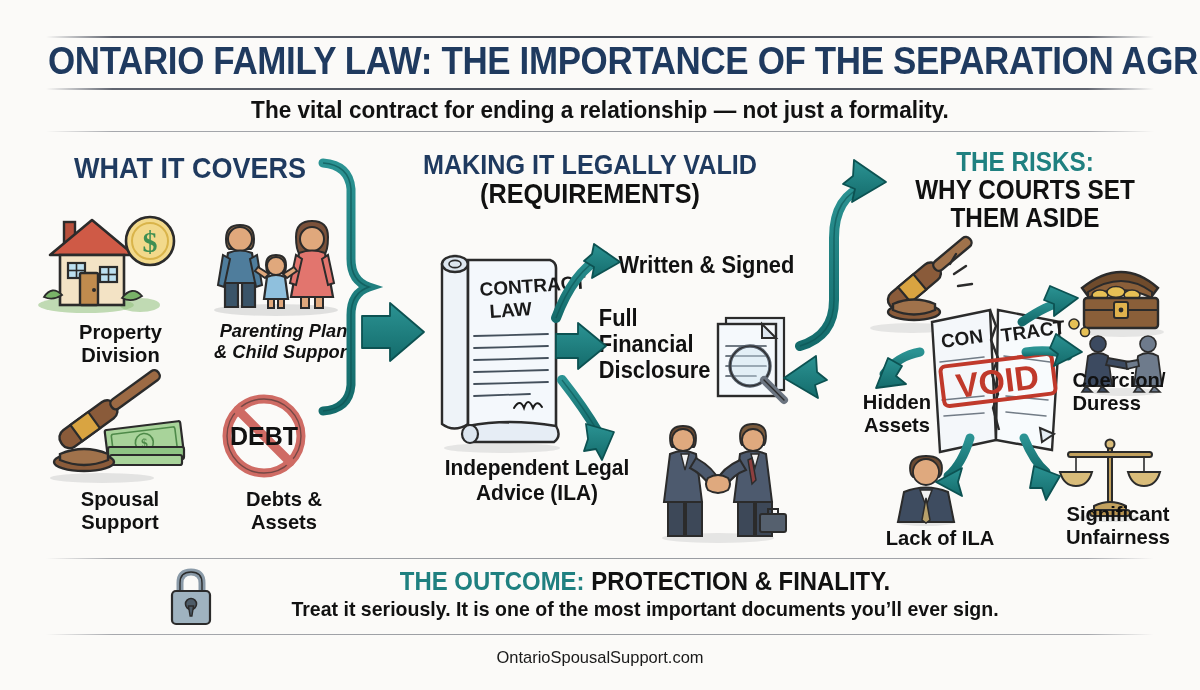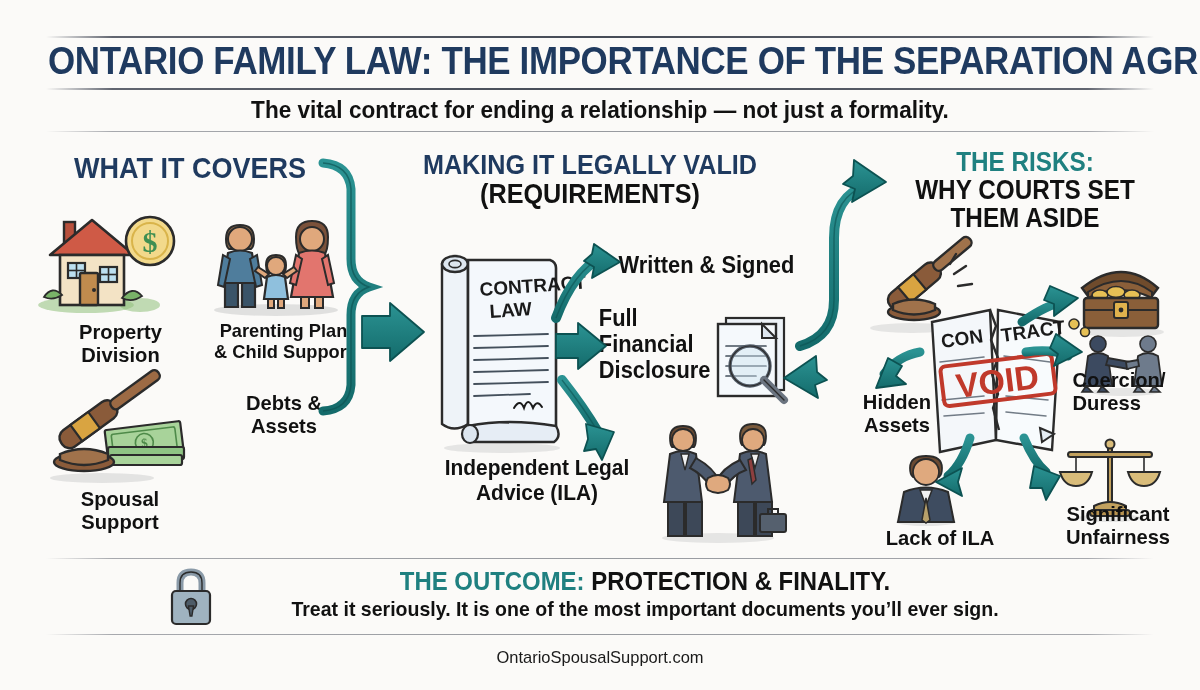--- a/index.html
+++ b/index.html
@@ -49,21 +49,21 @@
   #h-risks  { left:870px; top:148px; width:310px; font-size:27px; }
 
   
   .item { position:absolute; text-align:center; }
   .item .cap { font-weight:700; font-size:21px; line-height:1.08; color:#111; transform:scaleX(.96); }
   .item .cap.sm { font-size:19px; }
   .art { position:relative; margin:0 auto 4px; }
 
   
   #it-property  { left:38px;  top:205px; width:165px; }
-  #it-parenting { left:196px; top:205px; width:175px; }
+  #it-parenting { left:196px; top:205px; width:175px;font-style:italic; }
   #it-spousal   { left:40px;  top:392px; width:160px; }
   #it-debts     { left:204px; top:392px; width:160px; }
 
   
   #center-scroll { position:absolute; left:418px; top:248px; }
   #lbl-written   { position:absolute; left:614px; top:252px; font-size:23px; font-weight:700; white-space:nowrap; transform:scaleX(.95); }
   #lbl-fin       { position:absolute; left:596px; top:306px; width:112px; font-size:23px; font-weight:700; line-height:1.12; transform:scaleX(.95); text-align:left; }
   #doc-magnify   { position:absolute; left:700px; top:312px; }
   #lbl-ila       { position:absolute; left:432px; top:455px; width:210px; font-size:22px; font-weight:700; line-height:1.14; text-align:center; transform:scaleX(.95); }
   #handshake     { position:absolute; left:648px; top:418px; }
@@ -197,20 +197,28 @@
         </g>
         <ellipse cx="44" cy="70" rx="30" ry="9" fill="#8a5b3a" stroke="#2b2b2b" stroke-width="2.4"></ellipse>
         <path d="M20 62 q24 -10 48 0 v6 q-24 10 -48 0z" fill="#a0724b" stroke="#2b2b2b" stroke-width="2.4"></path>
       </svg>
     </div>
     <div class="cap">Spousal</div>
     <div class="cap">Support</div>
   </div>
 
   <div class="item" id="it-debts">
+    <div class="art">
+      <svg width="120" height="92" viewBox="0 0 120 92">
+        <circle cx="60" cy="44" r="37" fill="none" stroke="#cf6b64" stroke-width="9"></circle>
+        <circle cx="60" cy="44" r="37" fill="none" stroke="#2b2b2b" stroke-width="1.4" opacity=".55"></circle>
+        <line x1="34" y1="18" x2="86" y2="70" stroke="#cf6b64" stroke-width="9" stroke-linecap="round"></line>
+        <text x="60" y="53" text-anchor="middle" font-family="'Liberation Sans',sans-serif" font-size="25" font-weight="700" fill="#111">DEBT</text>
+      </svg>
+    </div>
     <div class="cap">Debts &amp;</div>
     <div class="cap">Assets</div>
   </div>
 
   <div id="center-scroll">
     <svg width="160" height="210" viewBox="0 0 160 210">
       <ellipse cx="84" cy="200" rx="58" ry="5" fill="#cfcfcf" opacity=".5"></ellipse>
       <path d="M24 16 q14 -8 26 0 v160 q-14 9 -26 0z" fill="#eef3f8" stroke="#2b2b2b" stroke-width="2.4"></path>
       <ellipse cx="37" cy="16" rx="13" ry="8" fill="#dde6ef" stroke="#2b2b2b" stroke-width="2.4"></ellipse>
       <ellipse cx="37" cy="16" rx="6" ry="3.6" fill="none" stroke="#2b2b2b" stroke-width="1.6"></ellipse>

